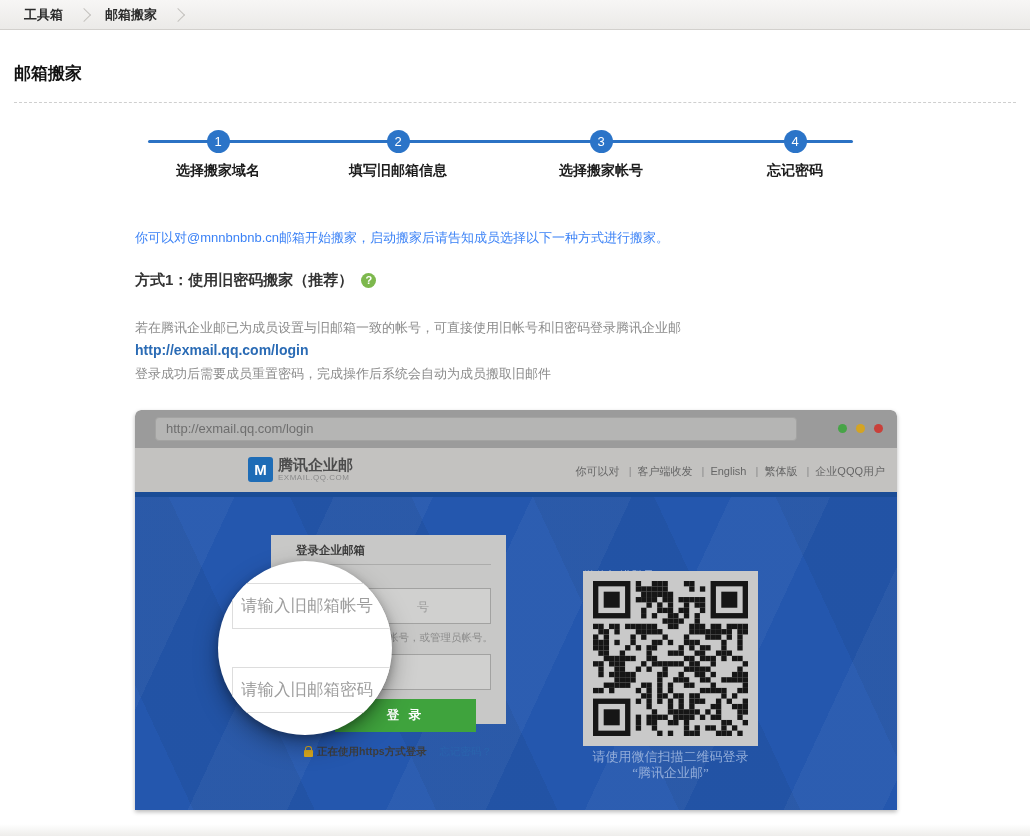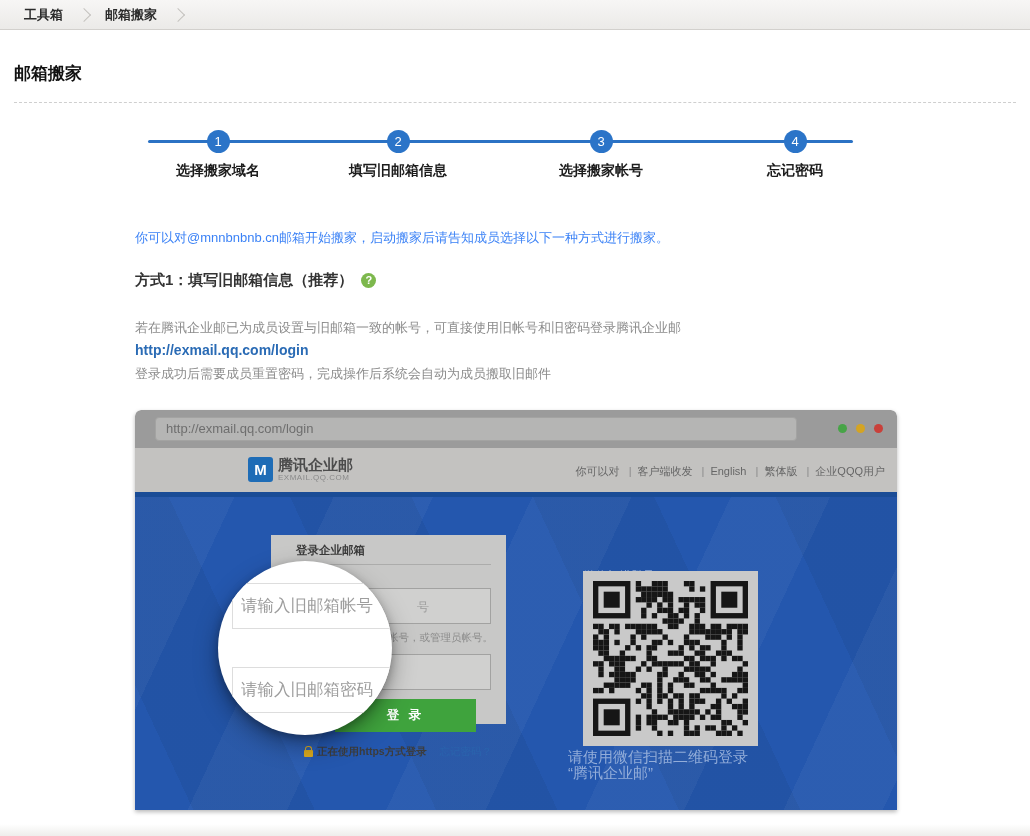--- a/index.html
+++ b/index.html
@@ -79,21 +79,21 @@
   .mag{position:absolute;left:83px;top:64px;width:174px;height:174px;border-radius:50%;background:#fff;
     box-shadow:0 10px 25px rgba(0,0,0,.35),0 3px 8px rgba(0,0,0,.25);overflow:hidden;}
   .mag-input{position:absolute;left:14px;right:-30px;height:46px;border:1px solid #ddd;border-right:none;
     background:#fff;display:flex;align-items:center;padding-left:8px;font-size:16.5px;color:#9d9d9d;box-sizing:border-box;}
   .mi1{top:22px;} .mi2{top:106px;}
 
   
   .wx-title{position:absolute;left:448px;top:43px;font-size:12px;color:#bccfeb;margin-top:28px;}
   .qr-frame{position:absolute;left:448px;top:74px;width:175px;height:175px;background:#c9c9c9;}
   .qr-frame svg{position:absolute;left:10px;top:10px;}
-  .wx-cap{position:absolute;left:433px;top:252px;width:205px;font-size:15px;color:#93add9;line-height:16px;}
+  .wx-cap{position:absolute;left:433px;top:252px;width:205px;text-align:center;font-size:13px;color:#93add9;line-height:16px;font-family:Liberation Serif, serif;}
 
   .bottom-fade{position:absolute;left:0;right:0;bottom:0;height:12px;background:linear-gradient(#ffffff,#eeedeb);}
 </style>
 </head>
 <body>
 
 <div class="page">
 
   <div class="crumbs">
     <span class="crumb">工具箱</span>
@@ -120,21 +120,21 @@
       <div class="step-label">选择搬家帐号</div>
     </div>
     <div class="step" style="left:795px">
       <div class="step-circle">4</div>
       <div class="step-label">忘记密码</div>
     </div>
   </div>
 
   <div class="intro">你可以对@mnnbnbnb.cn邮箱开始搬家，启动搬家后请告知成员选择以下一种方式进行搬家。</div>
   <div class="m1-head">
-    <span>方式1：填写旧邮箱信息（推荐）</span><span class="help-icon">?</span>
+    <span>方式1：使用旧密码搬家（推荐）</span><span class="help-icon">?</span>
   </div>
   <div class="para">
     <div>若在腾讯企业邮已为成员设置与旧邮箱一致的帐号，可直接使用旧帐号和旧密码登录腾讯企业邮</div>
     <div><a href="#">http://exmail.qq.com/login</a></div>
     <div>登录成功后需要成员重置密码，完成操作后系统会自动为成员搬取旧邮件</div>
   </div>
 
   <div class="mock">
 
     <div class="chrome">

